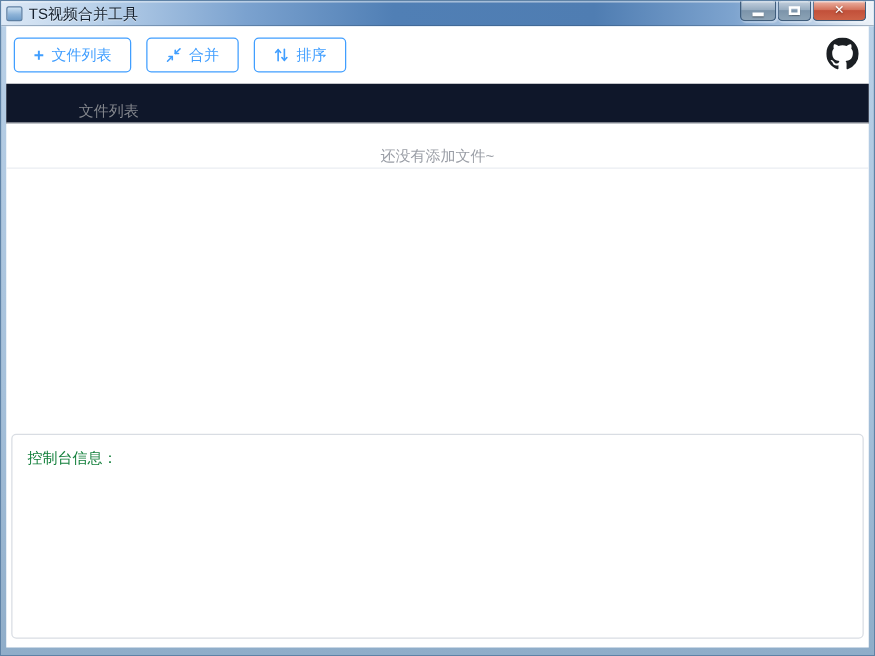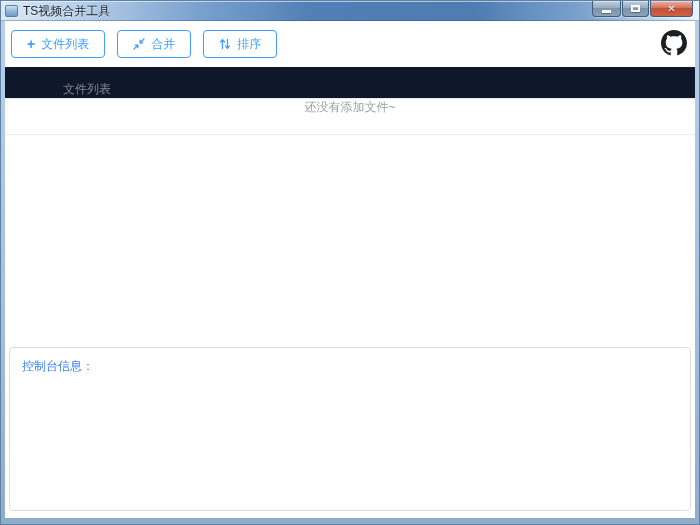--- a/index.html
+++ b/index.html
@@ -74,29 +74,29 @@
   .github-link { position:absolute; right:8px; top:9px; width:26px; height:26px;
     display:block; cursor:pointer; }
   .github-link svg { width:26px; height:26px; display:block; }
   .table-header {
     flex:none; height:31px; background:#0f172a;
     display:flex; align-items:flex-end; padding-left:58px;
     font-size:12px; color:#84878d;
     border-bottom:1px solid #e7e9ec;
   }
   .empty-row {
-    flex:none; height:35px; display:flex; align-items:flex-start; justify-content:center;
+    flex:none; height:35px; display:flex; align-items:flex-end; justify-content:center;
     font-size:12px; color:#9a9ea6;
     border-bottom:1px solid #eaedf2;
   }
   .spacer { flex:1; }
   .console {
     flex:none; height:164px; margin:0 4px 7px 4px; box-sizing:border-box;
     border:1px solid #d9dde3; border-radius:4px;
-    padding:10px 12px; font-size:12px; color:#3b82f6;
+    padding:10px 12px; font-size:12px; color:#15803d;
     cursor:text;
   }
 </style>
 </head>
 <body>
 
 <div class="window">
 
   <div class="titlebar">
     <span class="app-icon"></span>

